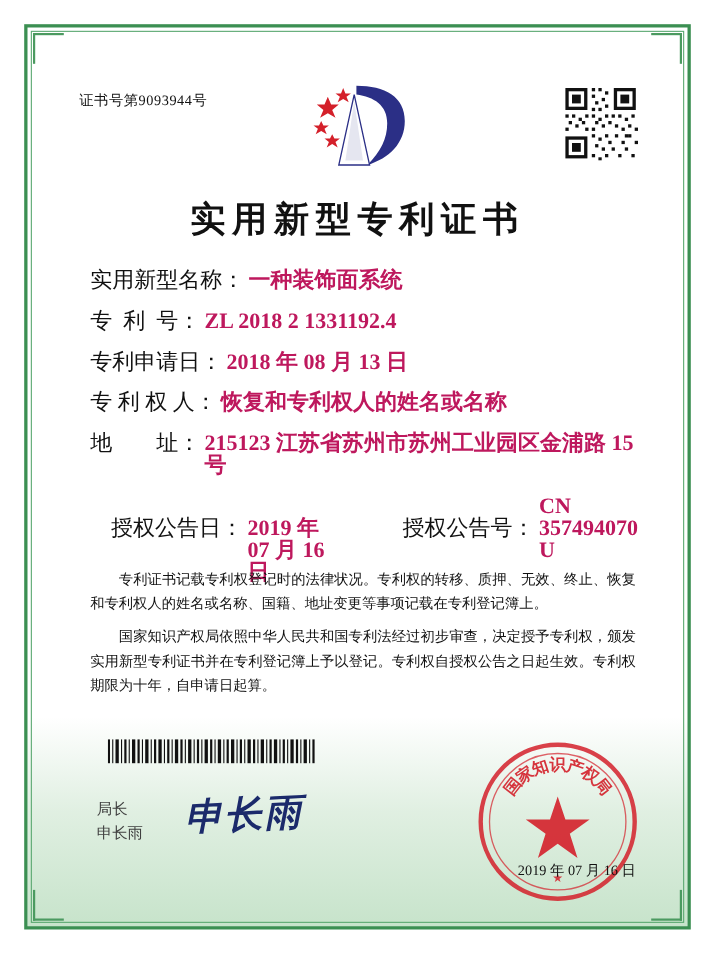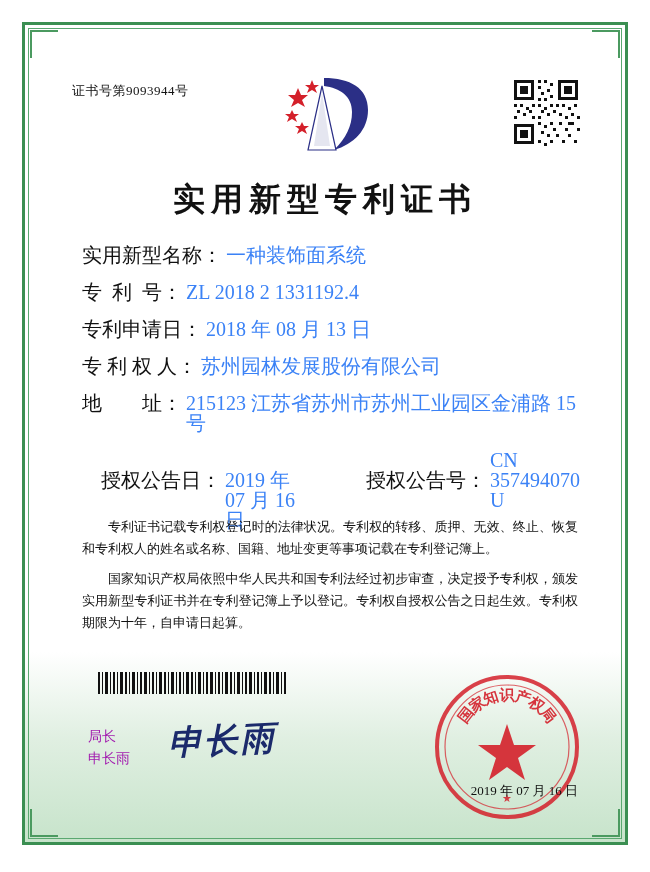--- a/index.html
+++ b/index.html
@@ -121,22 +121,23 @@
     margin-bottom: 17px;
     font-size: 20px;
     line-height: 20px;
   }
   .field-label {
     white-space: pre;
     color: #111;
     flex: 0 0 auto;
   }
   .field-value {
-    color: #3b82f6;
+    color: #be185d;
     margin-left: 4px;
+    font-weight: bold;
   }
   .field-row.two-col {
     justify-content: flex-start;
     margin-left: 19px;
   }
   .field-col2 {
     margin-left: 52px;
     display: flex;
     align-items: center;
   }
@@ -165,21 +166,21 @@
     height: 22px;
   }
 
   
   .sig-block {
     position: absolute;
     left: 88px;
     top: 726px;
     font-size: 14px;
     line-height: 22px;
-    color: #a21caf;
+    color: #404040;
   }
   .sig-script {
     position: absolute;
     left: 168px;
     top: 718px;
     font-family: "Liberation Serif", serif;
     font-size: 34px;
     font-style: italic;
     font-weight: bold;
     color: #1b2a6b;
@@ -319,21 +320,21 @@
         <span class="field-value">ZL 2018 2 1331192.4</span>
       </div>
 
       <div class="field-row">
         <span class="field-label">专利申请日：</span>
         <span class="field-value">2018 年 08 月 13 日</span>
       </div>
 
       <div class="field-row">
         <span class="field-label">专 利 权 人：</span>
-        <span class="field-value">苏州园林发展股份有限公司</span>
+        <span class="field-value">恢复和专利权人的姓名或名称</span>
       </div>
 
       <div class="field-row">
         <span class="field-label">地        址：</span>
         <span class="field-value">215123 江苏省苏州市苏州工业园区金浦路 15 号</span>
       </div>
 
       <div class="field-row two-col">
         <span class="field-label">授权公告日：</span>
         <span class="field-value">2019 年 07 月 16 日</span>

